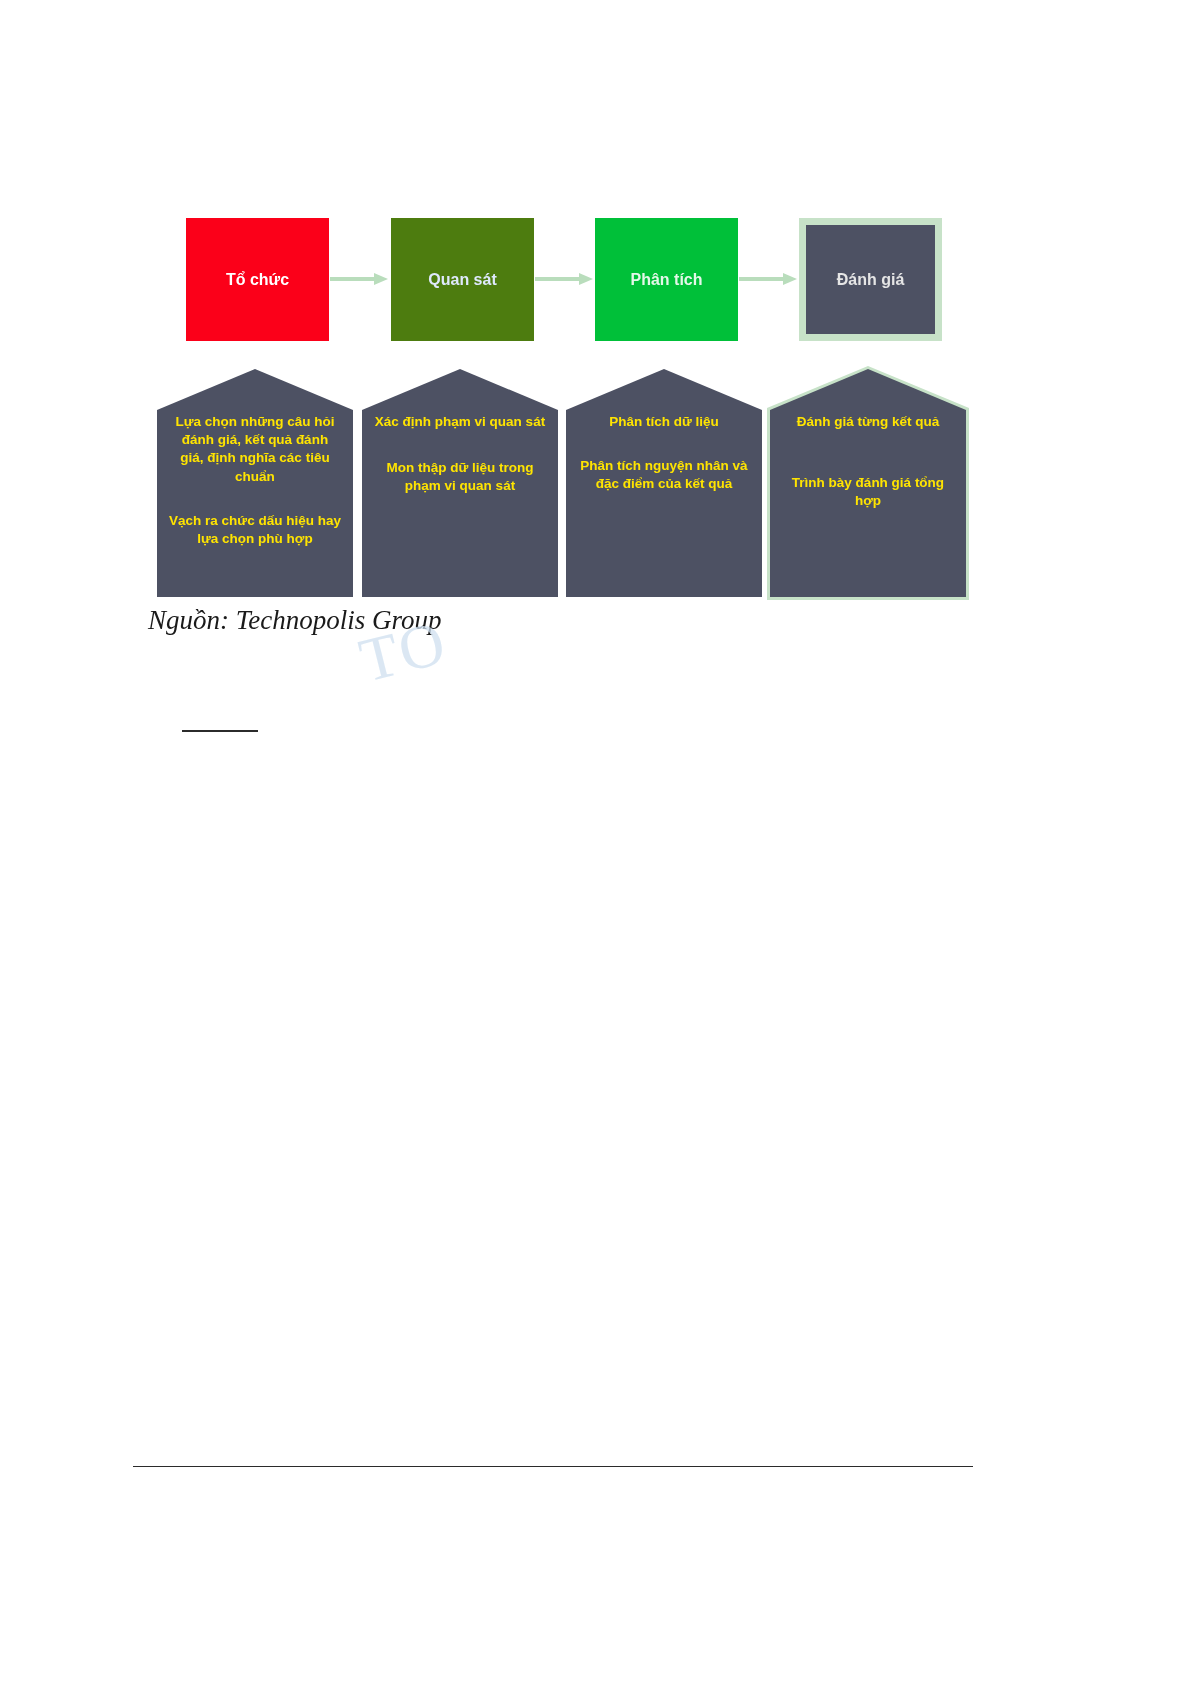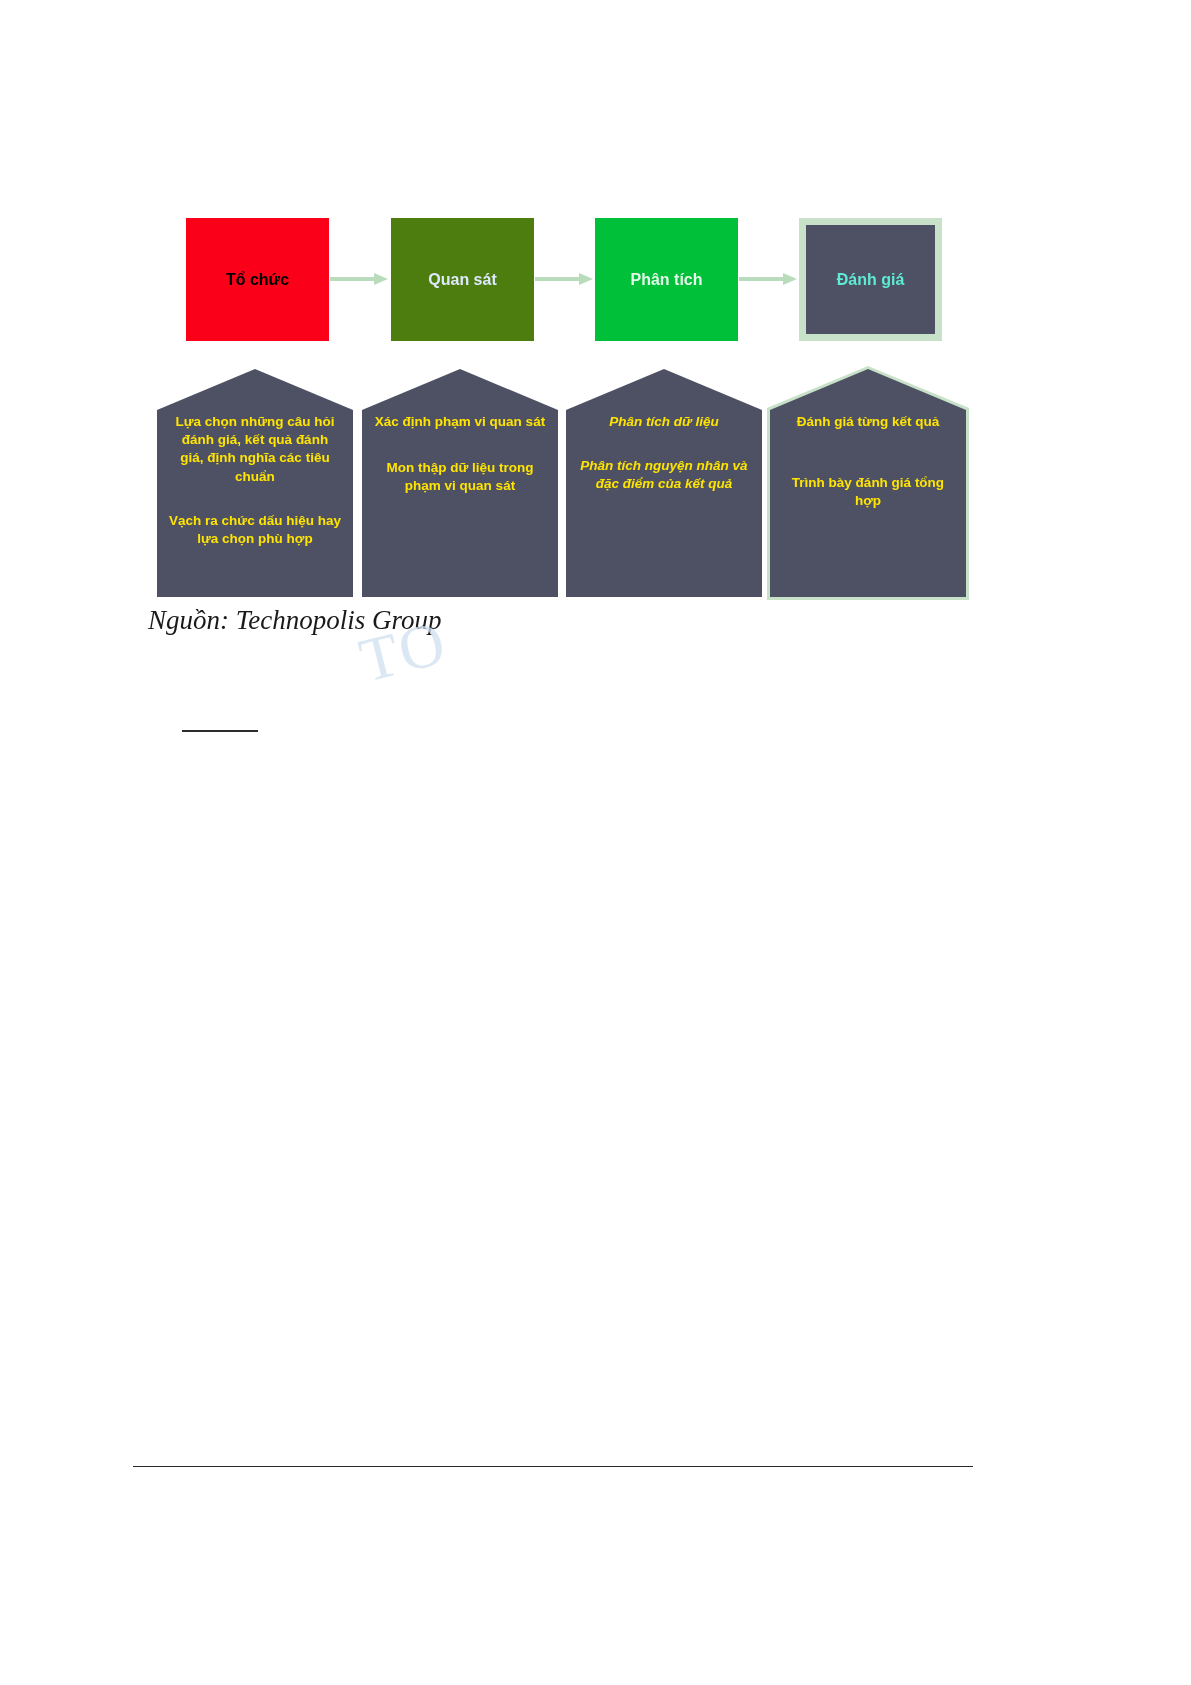--- a/index.html
+++ b/index.html
@@ -47,34 +47,34 @@
     box-sizing: border-box;
   }
   .stage-box .stage-label {
     font-size: 16px;
     font-weight: bold;
     text-align: center;
     line-height: 1.2;
   }
 
   .stage-1 { left: 38px;  background: #fb0019; }
-  .stage-1 .stage-label { color: #000000; }
+  .stage-1 .stage-label { color: #ffffff; }
 
   .stage-2 { left: 243px; background: #4d7c0f; }
   .stage-2 .stage-label { color: #dfe9fd; }
 
   .stage-3 { left: 447px; background: #00c039; }
   .stage-3 .stage-label { color: #e4f7e9; text-align: center; }
 
   .stage-4 {
     left: 651px;
     background: #4d5163;
     border: 7px solid #c7e2c8;
   }
-  .stage-4 .stage-label { color: #5eead4; }
+  .stage-4 .stage-label { color: #e5e5e5; }
 
   
   .arrow {
     position: absolute;
     top: 63px;
     width: 58px;
     height: 12px;
   }
   .arrow .shaft {
     position: absolute;
@@ -133,21 +133,21 @@
   .detail-text {
     color: #ffe400;
     font-size: 13.5px;
     line-height: 1.35;
     text-align: center;
     font-weight: bold;
   }
 
   .detail-1 { left: 9px; }
   .detail-2 { left: 214px; gap: 28px; }
-  .detail-3 { left: 418px; font-style: italic; }
+  .detail-3 { left: 418px; }
   .detail-4 { left: 622px; gap: 43px; }
   .outline-4 { left: 619px; }
 
   
   .source {
     position: absolute;
     left: 148px;
     top: 605px;
     font-family: "Liberation Serif", serif;
     font-style: italic;

